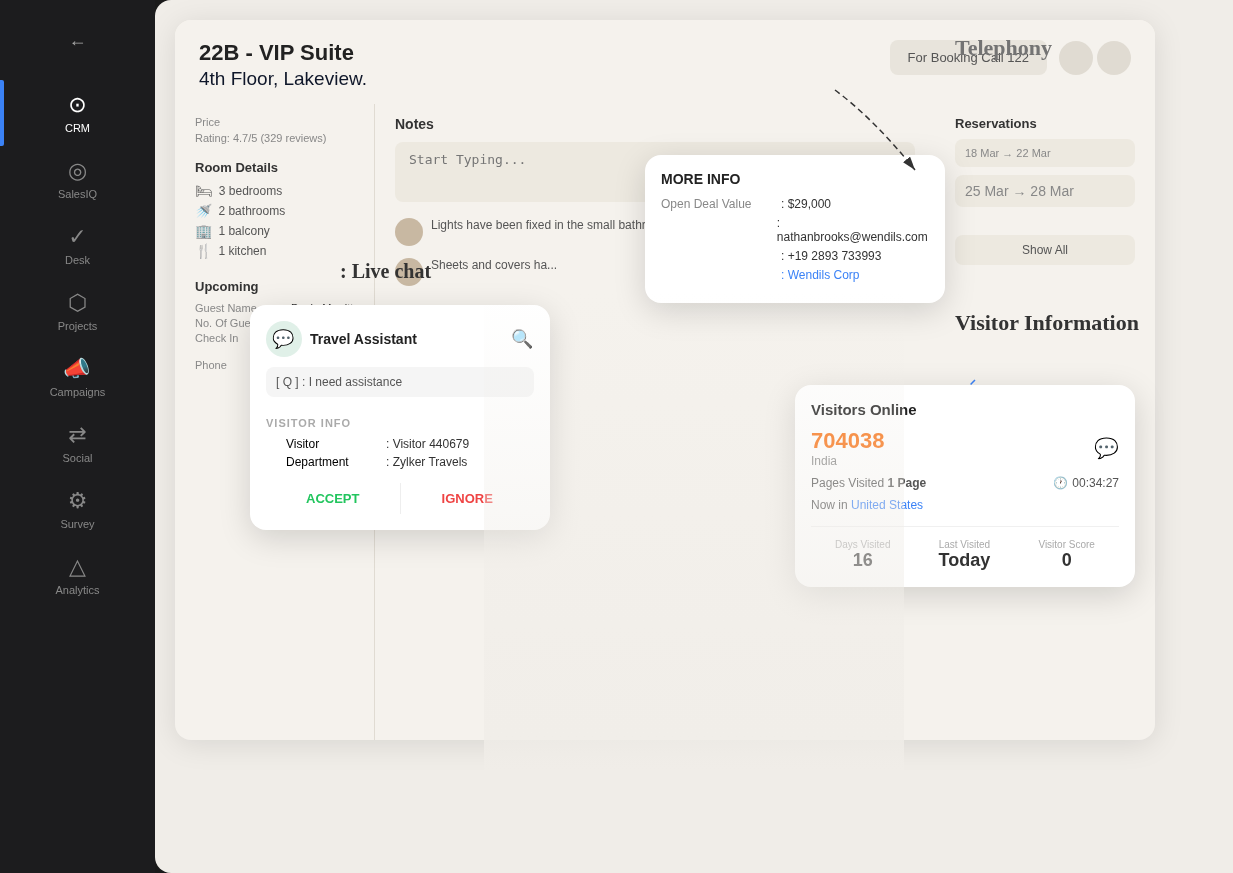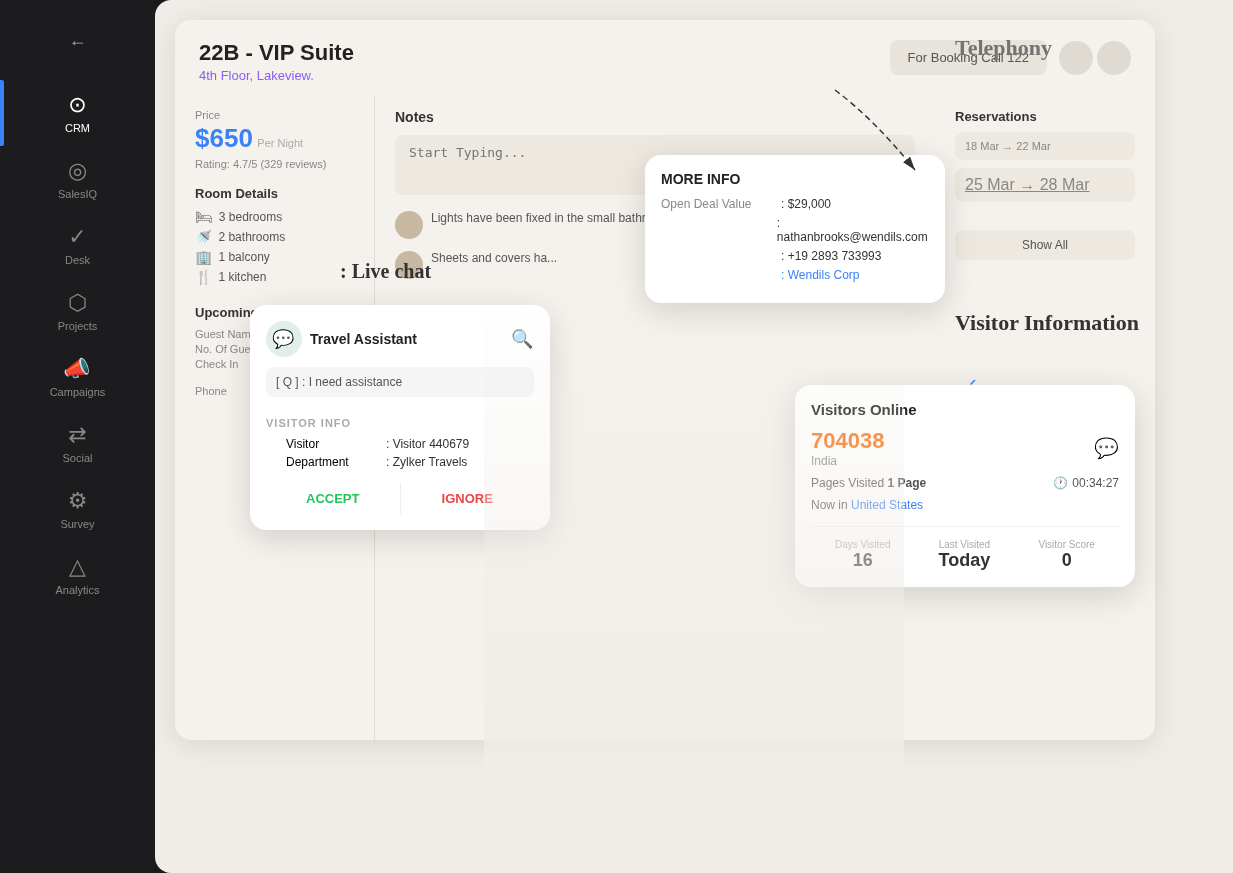--- a/index.html
+++ b/index.html
@@ -93,22 +93,22 @@
       justify-content: space-between;
       padding: 20px 24px 14px;
       background: #f5f2ed;
     }
     .panel-title {
       font-size: 22px;
       font-weight: 700;
       color: #222;
     }
     .panel-subtitle {
-      font-size: 13px;
-      color: #8b5cf6;
+      font-size: 19px;
+      color: #0f172a;
       margin-top: 2px;
     }
     .booking-btn {
       background: #e8e4dc;
       border: none;
       border-radius: 8px;
       padding: 10px 18px;
       font-size: 13px;
       color: #555;
       cursor: pointer;
@@ -495,24 +495,20 @@
         <button class="booking-btn">For Booking Call 122</button>
         <button class="circle-btn"></button>
         <button class="circle-btn"></button>
       </div>
     </div>
 
     <div class="panel-body">
 
       <div class="panel-left">
         <div class="price-label">Price</div>
-        <div>
-          <span class="price-value">$650</span>
-          <span class="price-per">Per Night</span>
-        </div>
         <div class="rating">Rating:  4.7/5 (329 reviews)</div>
         <div class="section-title">Room Details</div>
         <div class="room-detail">
           <span class="room-icon">🛏</span>
           <span>3 bedrooms</span>
         </div>
         <div class="room-detail">
           <span class="room-icon">🚿</span>
           <span>2 bathrooms</span>
         </div>
@@ -558,21 +554,21 @@
           <div class="note-text">Sheets and covers ha...</div>
         </div>
       </div>
 
       <div class="panel-right">
         <div class="reservation-title">Reservations</div>
         <div class="reservation-item">
           <div style="font-size:11px; color:#888;">18 Mar → 22 Mar</div>
         </div>
         <div class="reservation-item">
-          <div style="font-size:16px; color:#888;text-decoration:underline;">25 Mar → 28 Mar</div>
+          <div style="font-size:14px; color:#888;">25 Mar → 28 Mar</div>
         </div>
         <button class="show-all-btn">Show All</button>
       </div>
     </div>
   </div>
 
   <div class="telephony-label">Telephony</div>
 
 
   <div class="more-info-card">

